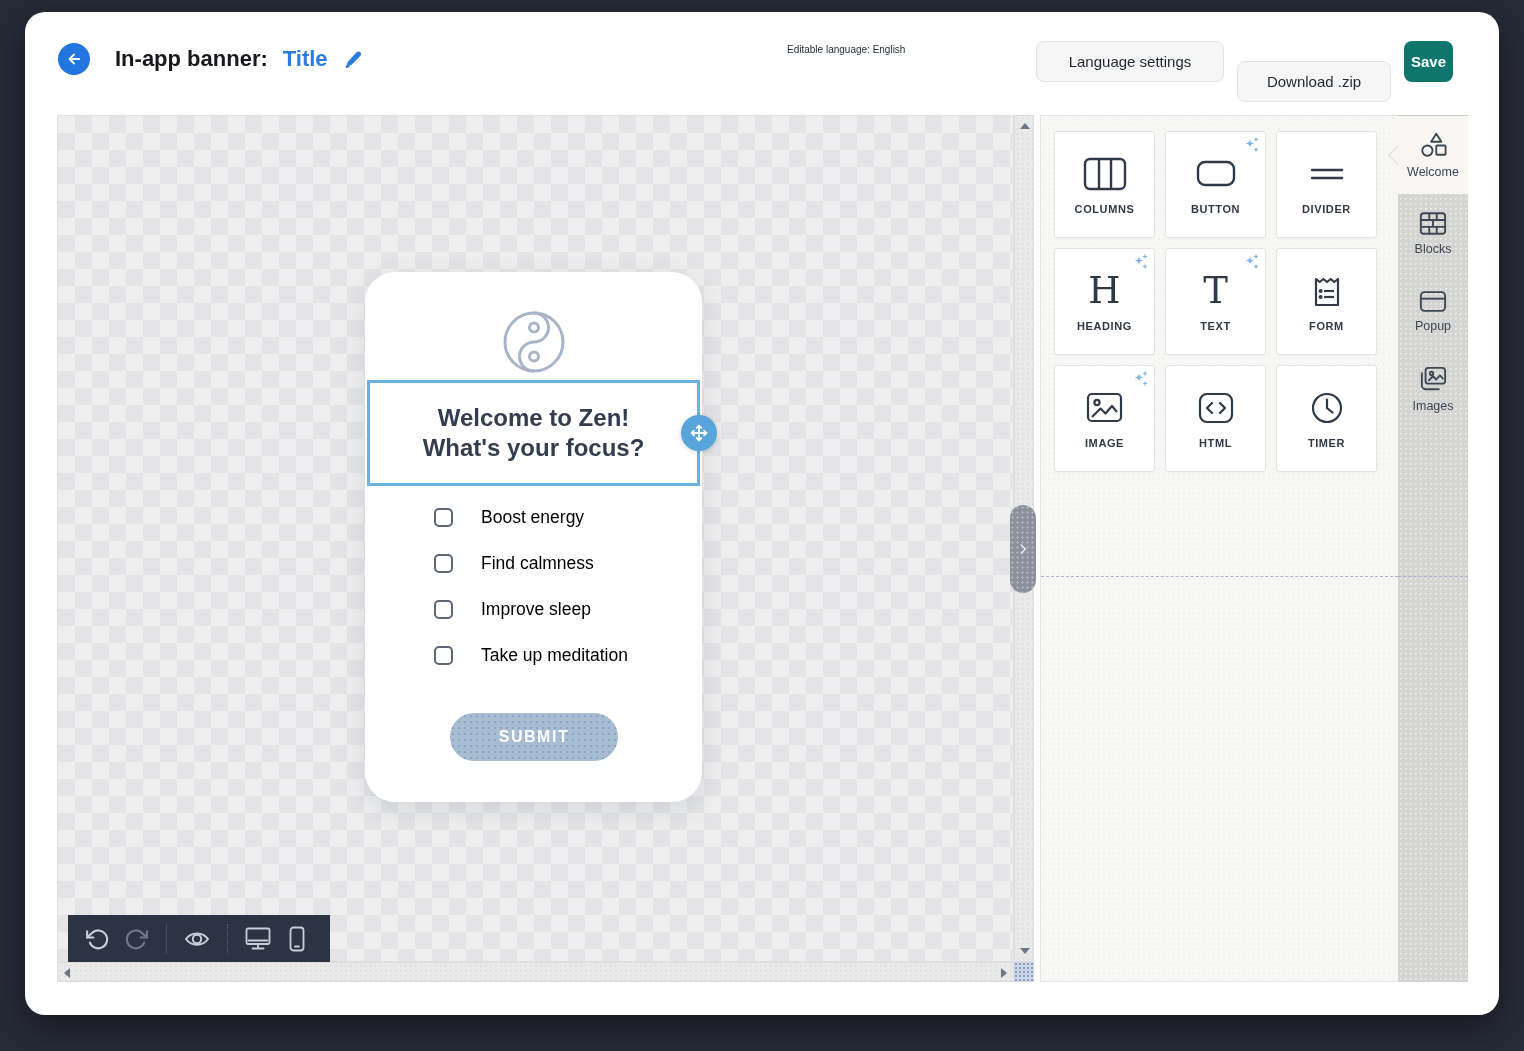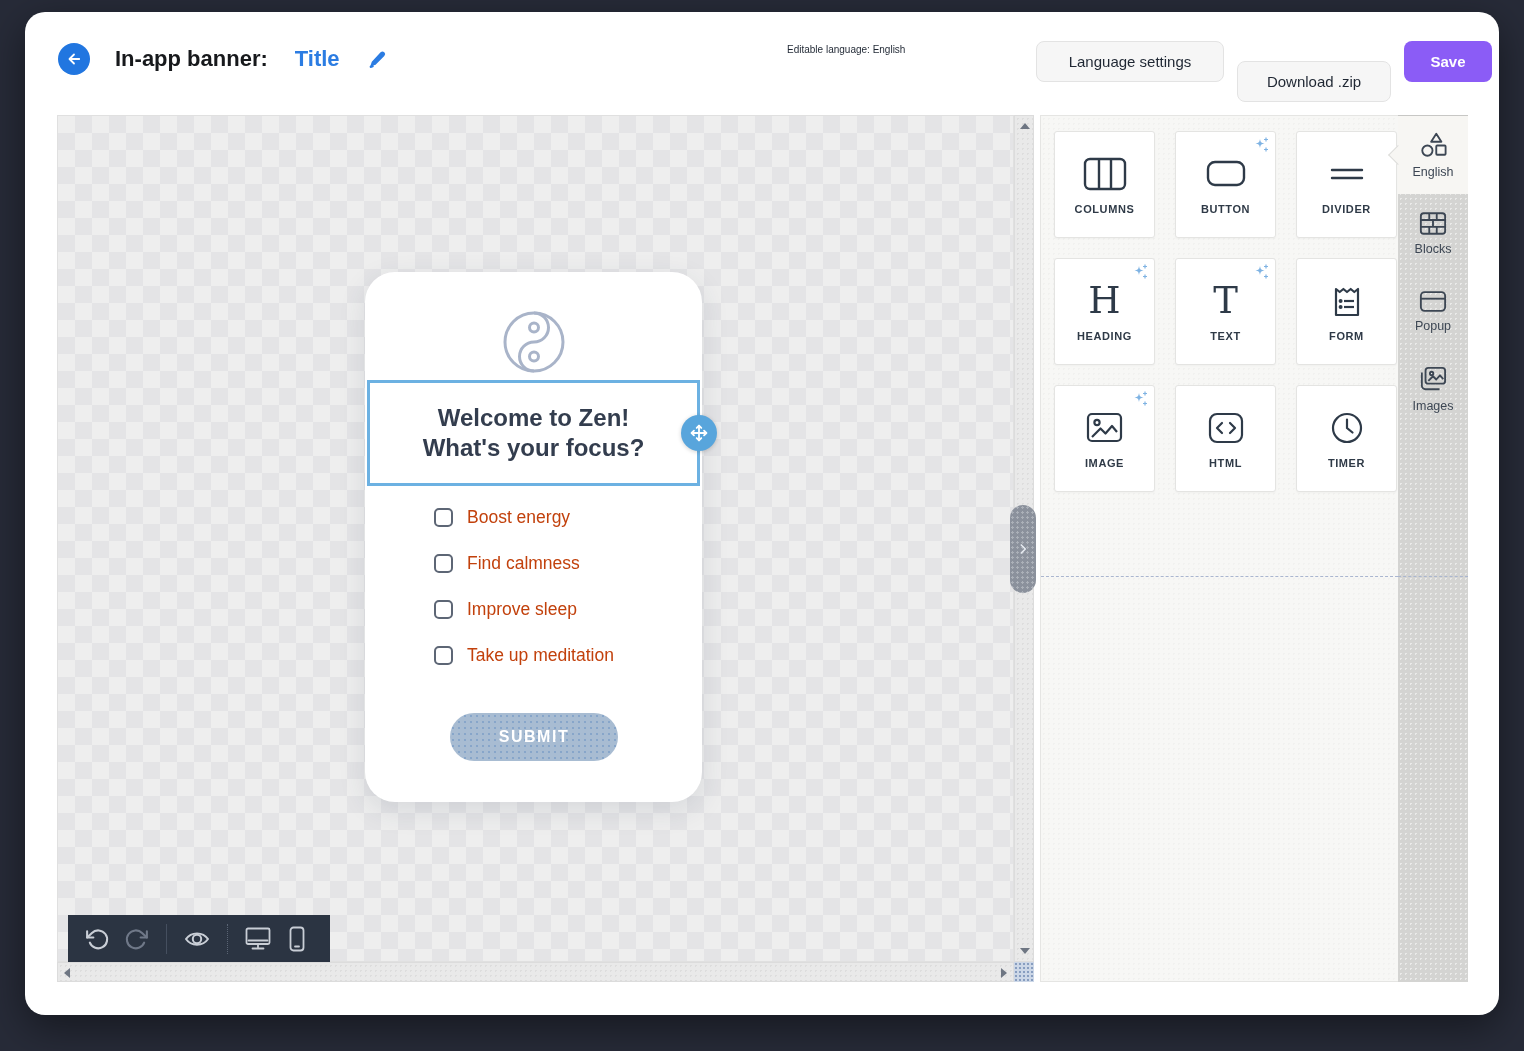--- a/index.html
+++ b/index.html
@@ -10,35 +10,35 @@
     position:absolute; left:25px; top:12px; width:1474px; height:1003px;
     background:#ffffff; border-radius:20px; box-shadow:0 12px 40px rgba(0,0,0,.45);
     overflow:hidden;
   }
 
   
   .back-btn {
     position:absolute; left:33px; top:31px; width:32px; height:32px; border-radius:50%;
     background:#2176e0; border:none; display:flex; align-items:center; justify-content:center; cursor:pointer;
   }
-  .title-row { position:absolute; left:90px; top:32px; height:30px; display:flex; align-items:center; gap:27px; }
+  .title-row { position:absolute; left:90px; top:32px; height:30px; display:flex; align-items:center; gap:15px; }
   .title-prefix { font-size:22px; font-weight:700; color:#17191c; }
   .title-name { font-size:22px; font-weight:700; color:#2b7ce2; }
   .edit-pencil { display:flex; align-items:center; }
   .lang-label { position:absolute; left:762px; top:32px; font-size:10px; color:#1f2733; }
   .btn {
     position:absolute; top:29px; height:41px; border-radius:8px; cursor:pointer;
     background:#f6f6f6; border:1px solid #e3e3e3; color:#1f2733; font-size:15px;
     font-family:inherit;
   }
   .btn-lang { left:1011px; width:188px; }
   .btn-zip  { left:1212px; width:154px;margin-top:20px; }
   .btn-save {
-    position:absolute; left:1379px; top:29px; width:88px; height:41px; border-radius:8px;
-    background:#8b5cf6; border:none; color:#fff; font-size:15px; font-weight:700; cursor:pointer; font-family:inherit;
+    position:absolute; left:1379px; top:29px; width:49px; height:41px; border-radius:8px;
+    background:#0f766e; border:none; color:#fff; font-size:15px; font-weight:700; cursor:pointer; font-family:inherit;
   }
 
   
   .canvas { position:absolute; left:32px; top:103px; width:977px; height:867px; }
   .checker {
     position:absolute; left:0; top:0; width:957px; height:847px;
     background-color:#eeeeee; border:1px solid #e0e0e0;
     background-image:
       linear-gradient(45deg,#e4e4e6 25%,transparent 25% 75%,#e4e4e6 75%),
       linear-gradient(45deg,#e4e4e6 25%,transparent 25% 75%,#e4e4e6 75%);
@@ -86,21 +86,21 @@
   .move-handle {
     position:absolute; right:-20px; top:50%; transform:translateY(-50%);
     width:36px; height:36px; border-radius:50%; background:#58a5dc; border:none; cursor:grab;
     display:flex; align-items:center; justify-content:center; box-shadow:0 1px 4px rgba(0,0,0,.18);
   }
   .options { position:absolute; left:69px; top:232px; }
   .opt-row { display:flex; align-items:center; height:26px; margin-bottom:20px; cursor:pointer; }
   .checkbox {
     width:19px; height:19px; border:2px solid #5d6675; border-radius:5px; background:#fff; flex:0 0 auto;
   }
-  .opt-label { margin-left:14px; font-size:17.5px; color:#c2410c; white-space:nowrap; }
+  .opt-label { margin-left:28px; font-size:17.5px; color:#000000; white-space:nowrap; }
   .submit-btn {
     position:absolute; left:85px; top:441px; width:168px; height:48px; border-radius:26px; border:none; cursor:pointer;
     background-color:#a8bcd2; color:#fff; font-size:16px; font-weight:700; letter-spacing:1.5px; font-family:inherit;
     background-image:radial-gradient(rgba(75,125,185,.35) 1.2px,transparent 1.5px); background-size:6px 6px;
   }
 
   
   .toolbar {
     position:absolute; left:11px; top:800px; width:262px; height:48px; background:#2b3442;
     display:flex; align-items:center; padding:0 16px; gap:16px;
@@ -111,21 +111,21 @@
 
   
   .panel {
     position:absolute; left:1015px; top:103px; width:358px; height:867px;
     background:#f7f7f5; border:1px solid #e5e5e3; border-right:none;
     background-image:radial-gradient(rgba(0,0,0,.025) 1px,transparent 1px); background-size:5px 5px;
   }
   .panel-dash { position:absolute; left:0; top:460px; width:100%; border-bottom:1px dashed #aab6cf; }
   .tiles {
     position:absolute; left:13px; top:15px;
-    display:grid; grid-template-columns:repeat(3,101px); gap:20px;
+    display:grid; grid-template-columns:repeat(3,101px); gap:10px;
   }
   .tile {
     position:relative; width:101px; height:107px; background:#fff; border:1px solid #e4e4e2; border-radius:3px;
     display:flex; flex-direction:column; align-items:center; justify-content:center; gap:10px;
     cursor:grab; box-shadow:0 1px 2px rgba(0,0,0,.03);
   }
   .tile-icon { display:flex; align-items:center; justify-content:center; height:38px; }
   .serif-glyph { font-family:"DejaVu Serif","Liberation Serif",serif; font-size:37px; line-height:38px; color:#2e3a48; }
   .tile-label { font-size:11px; font-weight:600; letter-spacing:.6px; color:#2f3a47; }
   .spark { position:absolute; right:5px; top:4px; }
@@ -425,21 +425,21 @@
     <div class="tabs">
       <div class="tab active">
         <span class="notch"></span>
         <span class="tab-icon">
           <svg width="28" height="28" viewBox="0 0 30 30" fill="none" stroke="#3d4754" stroke-width="2" stroke-linejoin="round">
             <path d="M18.5 3 l5.5 8.5 h-11 Z"></path>
             <circle cx="9" cy="21" r="5.5"></circle>
             <rect x="18.5" y="15.5" width="10" height="10" rx="1"></rect>
           </svg>
         </span>
-        <span class="tab-label">English</span>
+        <span class="tab-label">Welcome</span>
       </div>
       <div class="tab">
         <span class="tab-icon">
           <svg width="28" height="25" viewBox="0 0 30 26" fill="none" stroke="#3d4754" stroke-width="2" stroke-linejoin="round">
             <rect x="2" y="2" width="26" height="22" rx="3"></rect>
             <line x1="2" y1="9.3" x2="28" y2="9.3"></line>
               <line x1="2" y1="16.6" x2="28" y2="16.6"></line>
             <line x1="11" y1="2" x2="11" y2="9.3"></line>
               <line x1="19" y1="2" x2="19" y2="9.3"></line>
             <line x1="15" y1="9.3" x2="15" y2="16.6"></line>

